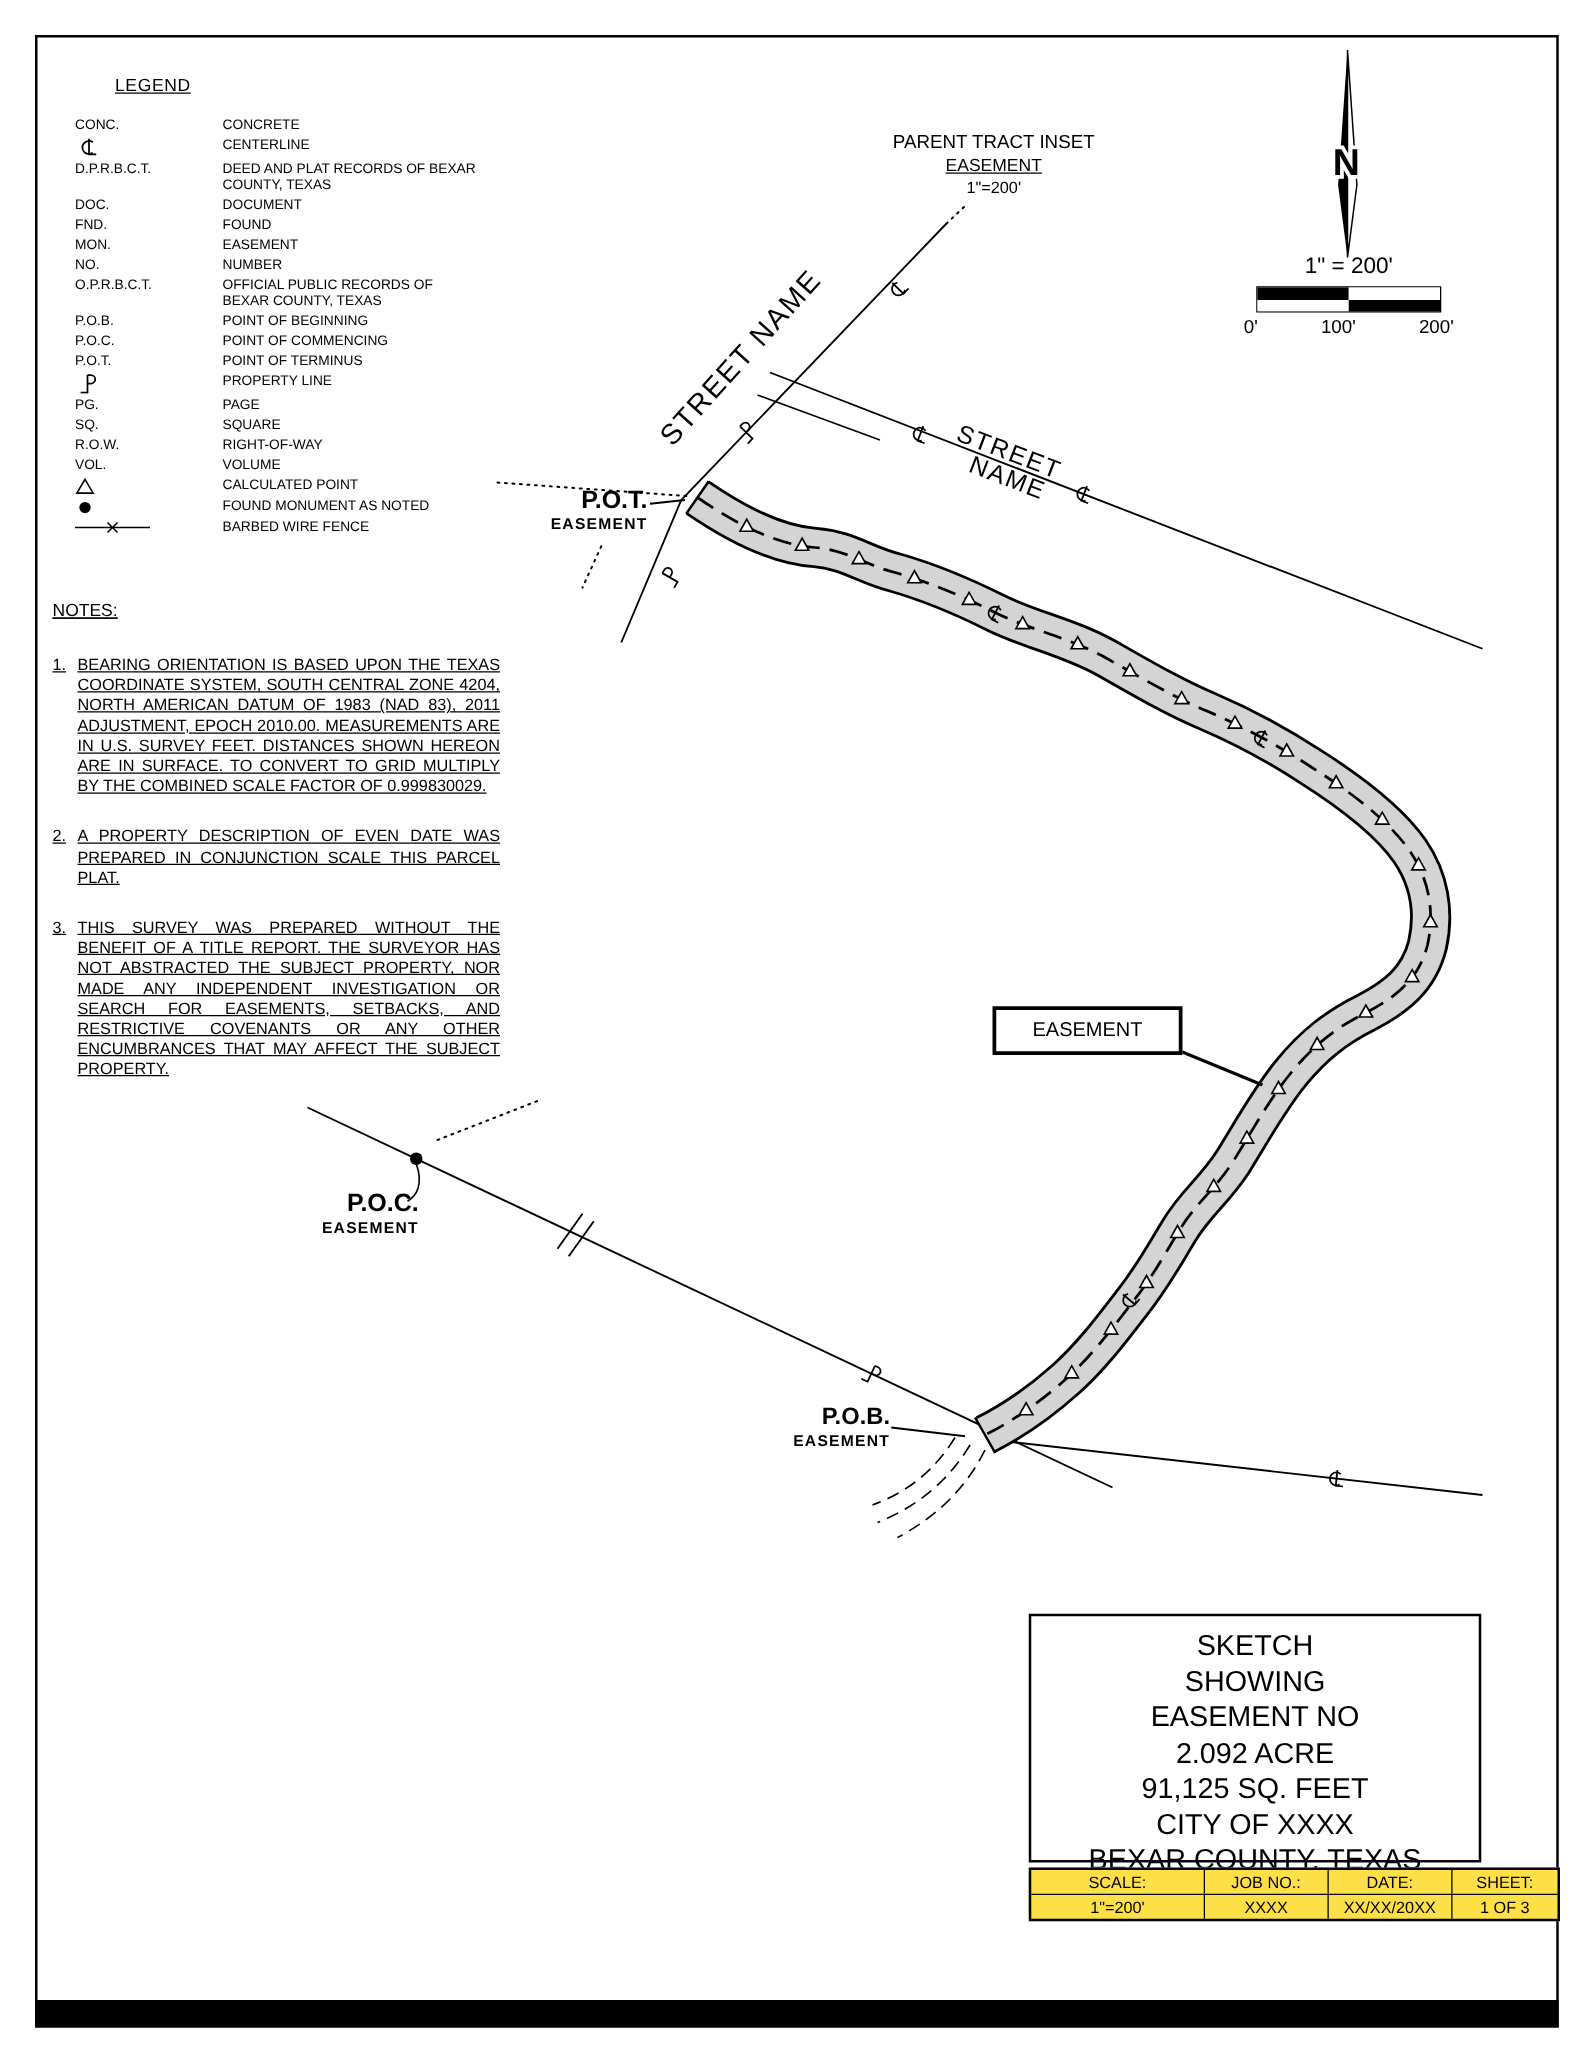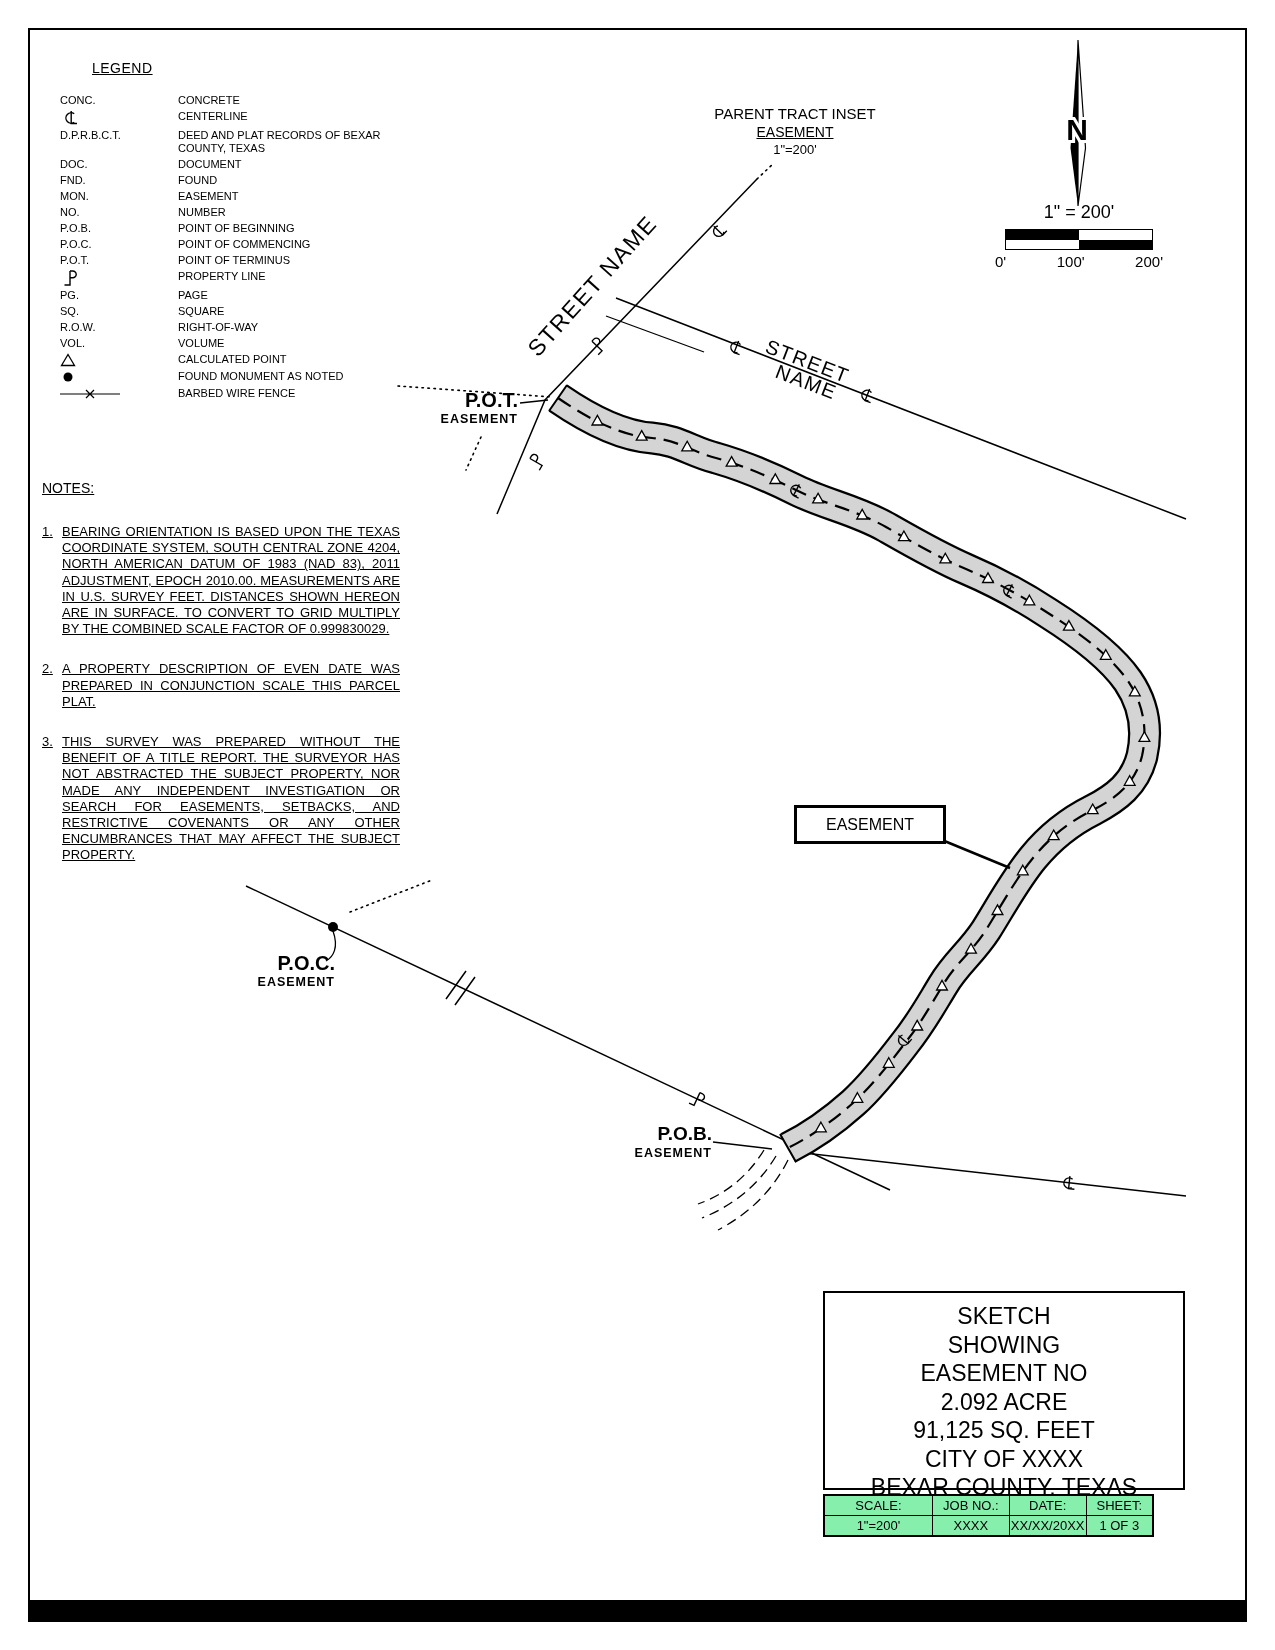--- a/index.html
+++ b/index.html
@@ -51,22 +51,22 @@
   .pob .pt-main{font-size:19px;}
 
   .callout{position:absolute;left:794px;top:805px;width:146px;height:33px;border:3px solid #000;
            background:#fff;text-align:center;line-height:33px;font-size:16px;z-index:3;}
 
   
   .tblock{position:absolute;left:823px;top:1291px;width:362px;height:199px;border:2.5px solid #000;
           box-sizing:border-box;background:#fff;}
   .tb-lines{padding-top:9px;}
   .tb-line{text-align:center;font-size:23px;line-height:28.5px;}
-  .tb-info{position:absolute;left:823px;top:1494px;width:331px;border:2.5px solid #000;
-           box-sizing:border-box;background:#86efac;font-size:13px;}
+  .tb-info{position:absolute;left:823px;top:1494px;width:425px;border:2.5px solid #000;
+           box-sizing:border-box;background:#fde047;font-size:13px;}
   .tb-row{display:grid;grid-template-columns:33% 23.5% 23.5% 20%;}
   .tb-row.head{border-bottom:1.5px solid #000;}
   .tb-cell{text-align:center;line-height:19px;border-right:1.5px solid #000;}
   .tb-cell:last-child{border-right:none;}
 </style>
 </head>
 <body>
 
 <div class="page">
 
@@ -212,20 +212,24 @@
         <div class="lrow">
           <span class="labbr">MON.</span>
           <span class="ldef">EASEMENT</span>
         </div>
 
         <div class="lrow">
           <span class="labbr">NO.</span>
           <span class="ldef">NUMBER</span>
         </div>
 
+        <div class="lrow">
+          <span class="labbr">O.P.R.B.C.T.</span>
+          <span class="ldef">OFFICIAL PUBLIC RECORDS OF BEXAR COUNTY, TEXAS</span>
+        </div>
 
         <div class="lrow">
           <span class="labbr">P.O.B.</span>
           <span class="ldef">POINT OF BEGINNING</span>
         </div>
 
         <div class="lrow">
           <span class="labbr">P.O.C.</span>
           <span class="ldef">POINT OF COMMENCING</span>
         </div>

